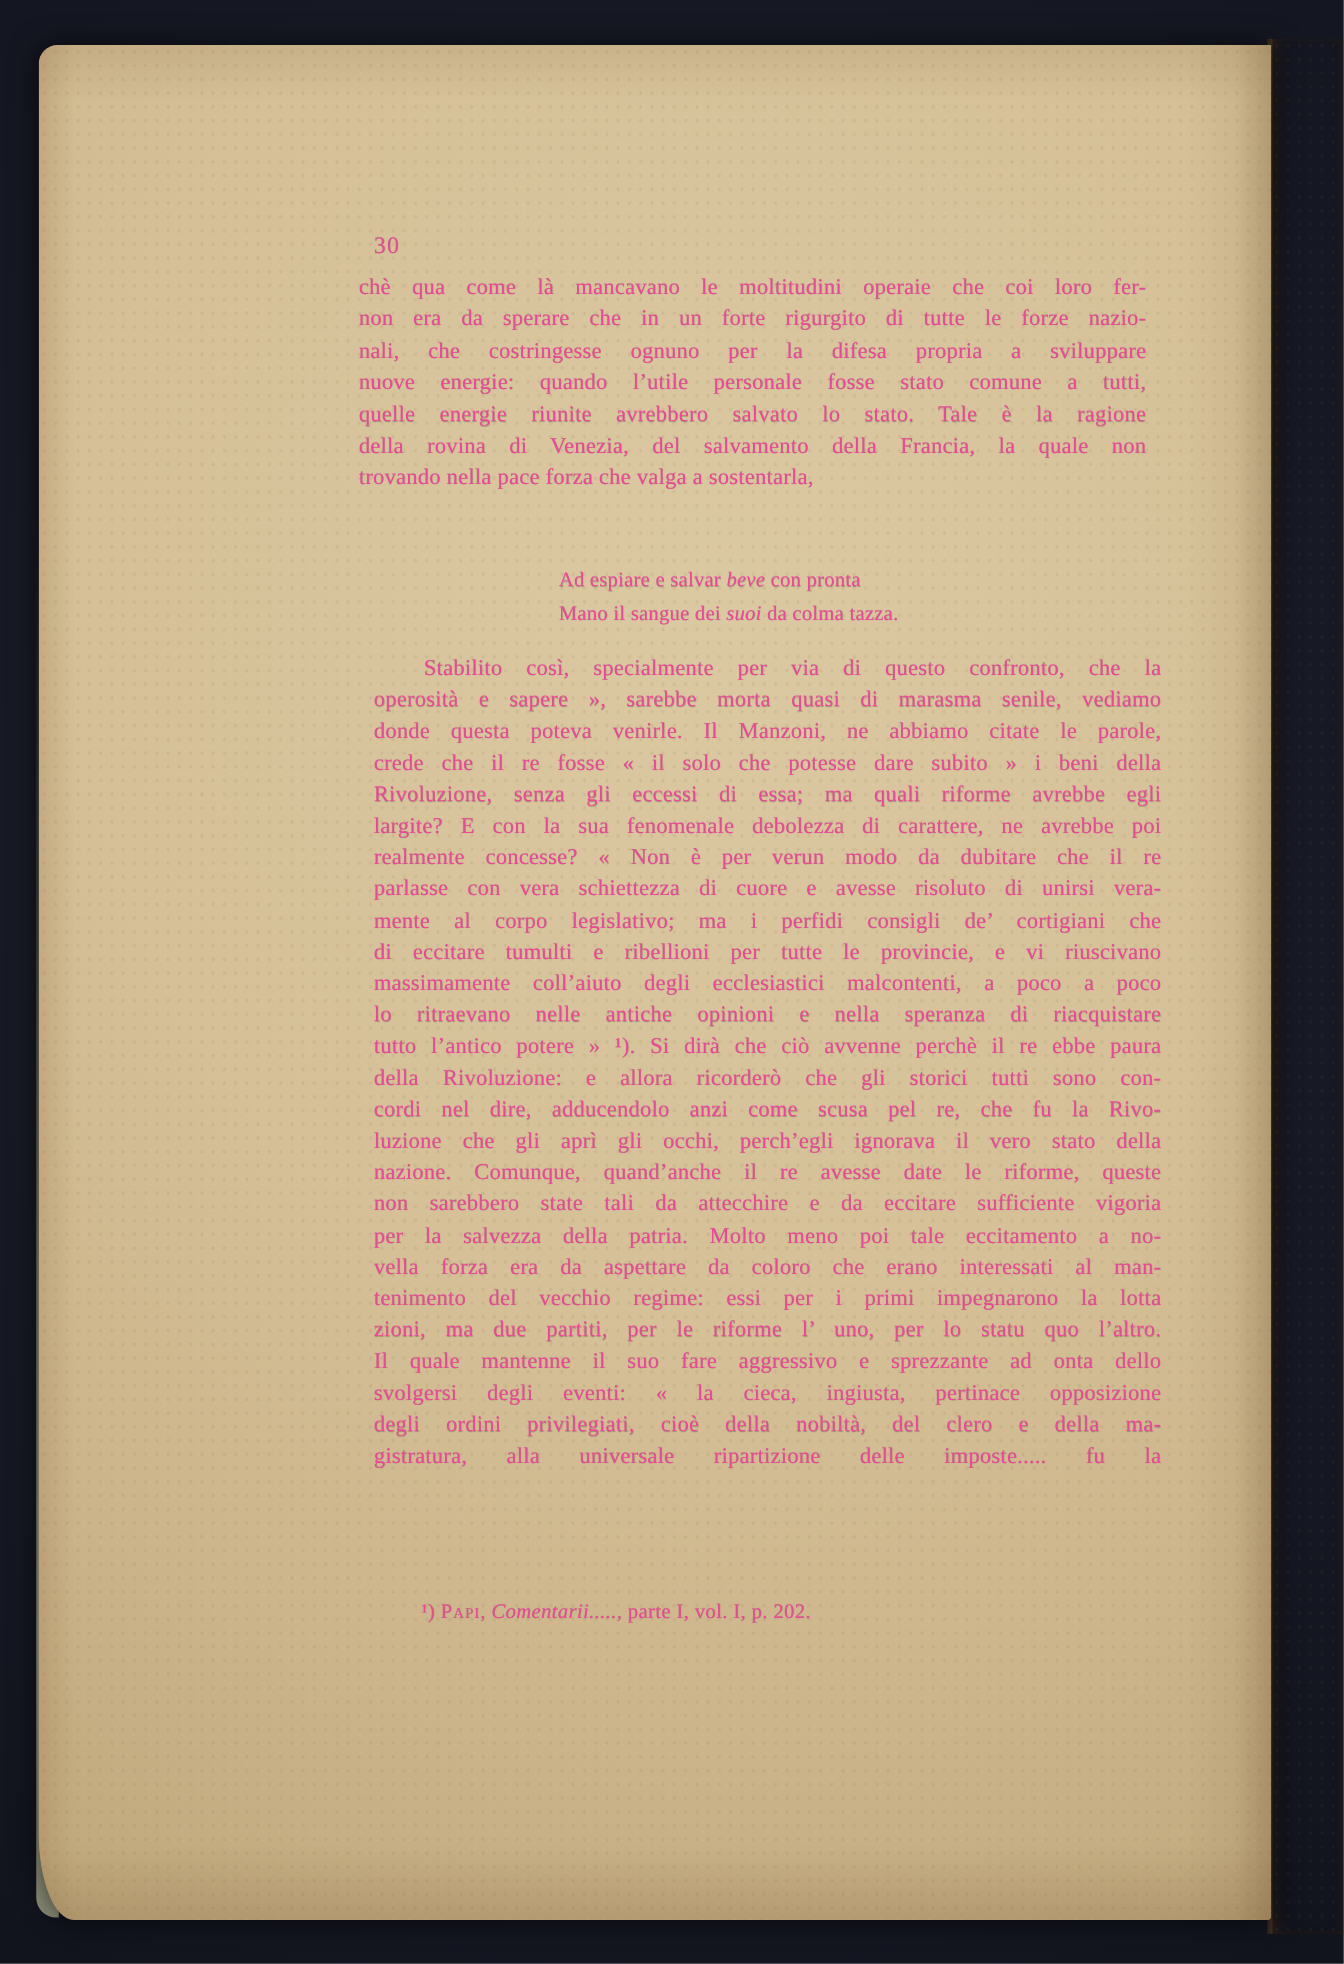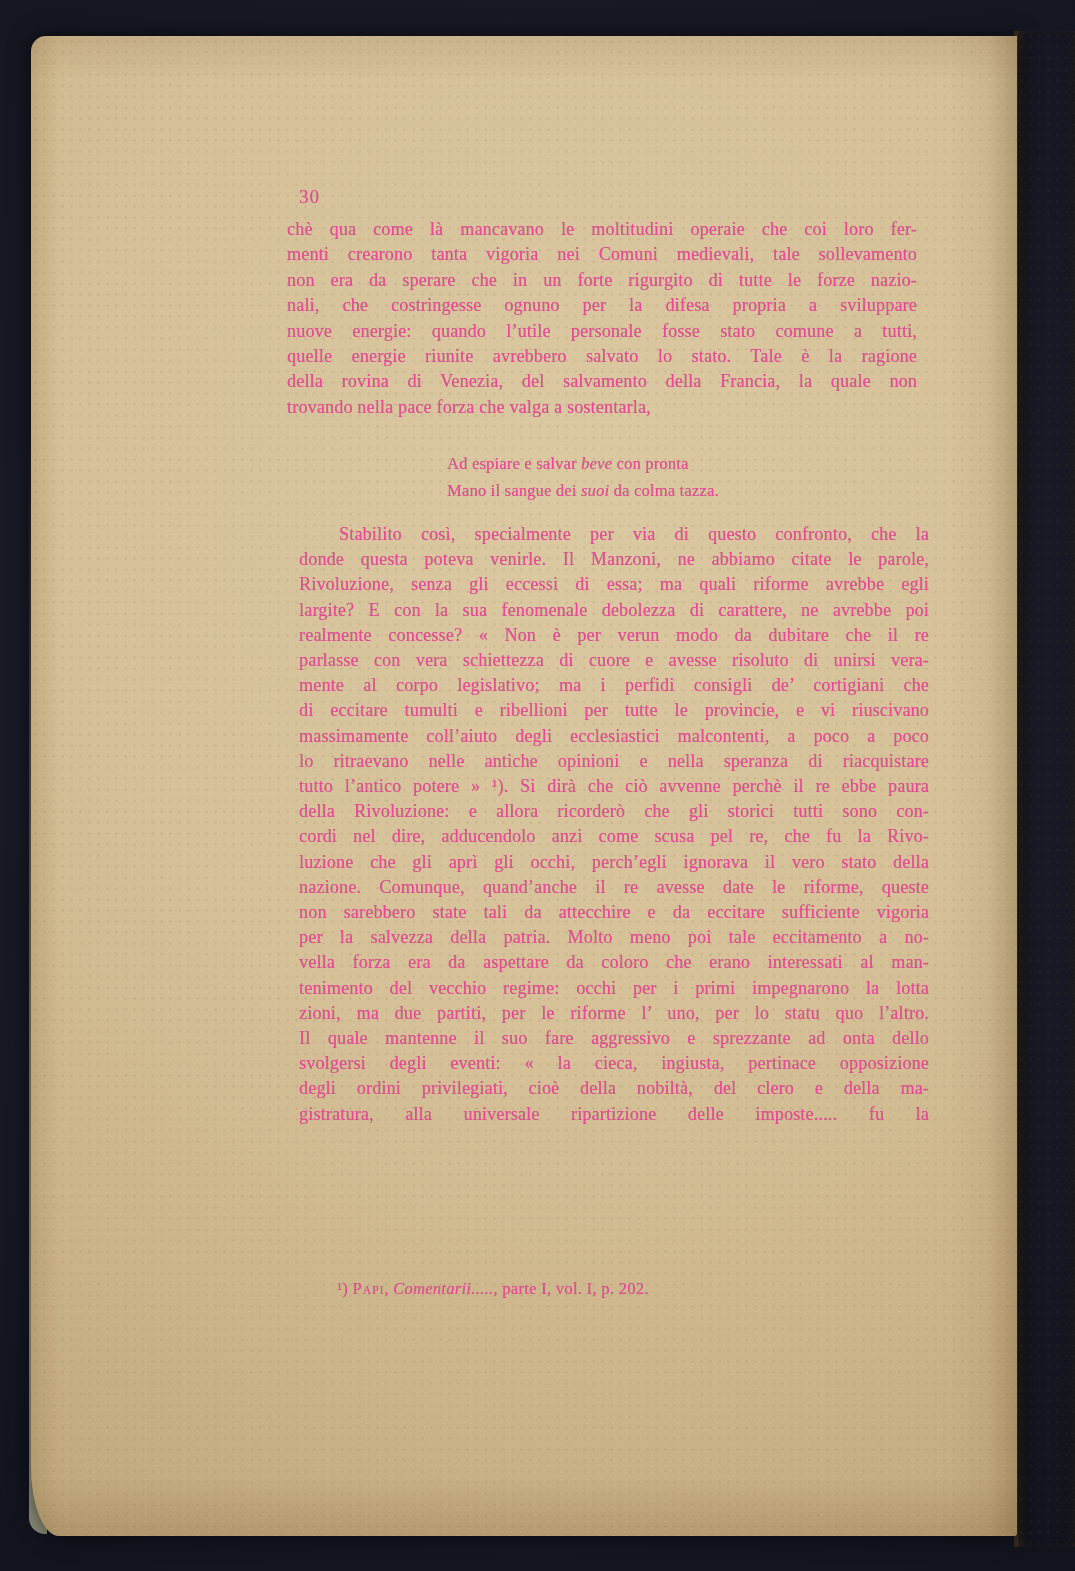--- a/index.html
+++ b/index.html
@@ -104,54 +104,55 @@
 
 <div class="page-right"></div>
 <div class="gutter-crease"></div>
 
 <div class="page-left"></div>
 
 <div id="page-number" class="ink">30</div>
 
 <div id="para1" class="para ink">
     <div class="line">chè qua come là mancavano le moltitudini operaie che coi loro fer-</div>
-    <div class="line">menti crearono tanta vigoria nei Comuni medievali, tale sollevamento</div>
     <div class="line">non era da sperare che in un forte rigurgito di tutte le forze nazio-</div>
     <div class="line">nali, che costringesse ognuno per la difesa propria a sviluppare</div>
     <div class="line">nuove energie: quando l’utile personale fosse stato comune a tutti,</div>
     <div class="line">quelle energie riunite avrebbero salvato lo stato. Tale è la ragione</div>
     <div class="line">della rovina di Venezia, del salvamento della Francia, la quale non</div>
     <div class="line">trovando nella pace forza che valga a sostentarla,</div>
   </div>
 
 <div id="verse" class="ink">
     <div class="line">Ad espiare e salvar <i>beve</i> con pronta</div>
     <div class="line">Mano il sangue dei <i>suoi</i> da colma tazza.</div>
   </div>
 
 <div id="para2" class="para ink">
     <div class="line">Stabilito così, specialmente per via di questo confronto, che la</div>
+    <div class="line">operosità e sapere », sarebbe morta quasi di marasma senile, vediamo</div>
     <div class="line">donde questa poteva venirle. Il Manzoni, ne abbiamo citate le parole,</div>
+    <div class="line">crede che il re fosse « il solo che potesse dare subito » i beni della</div>
     <div class="line">Rivoluzione, senza gli eccessi di essa; ma quali riforme avrebbe egli</div>
     <div class="line">largite? E con la sua fenomenale debolezza di carattere, ne avrebbe poi</div>
     <div class="line">realmente concesse? « Non è per verun modo da dubitare che il re</div>
     <div class="line">parlasse con vera schiettezza di cuore e avesse risoluto di unirsi vera-</div>
     <div class="line">mente al corpo legislativo; ma i perfidi consigli de’ cortigiani che</div>
     <div class="line">di eccitare tumulti e ribellioni per tutte le provincie, e vi riuscivano</div>
     <div class="line">massimamente coll’aiuto degli ecclesiastici malcontenti, a poco a poco</div>
     <div class="line">lo ritraevano nelle antiche opinioni e nella speranza di riacquistare</div>
     <div class="line">tutto l’antico potere » ¹). Si dirà che ciò avvenne perchè il re ebbe paura</div>
     <div class="line">della Rivoluzione: e allora ricorderò che gli storici tutti sono con-</div>
     <div class="line">cordi nel dire, adducendolo anzi come scusa pel re, che fu la Rivo-</div>
     <div class="line">luzione che gli aprì gli occhi, perch’egli ignorava il vero stato della</div>
     <div class="line">nazione. Comunque, quand’anche il re avesse date le riforme, queste</div>
     <div class="line">non sarebbero state tali da attecchire e da eccitare sufficiente vigoria</div>
     <div class="line">per la salvezza della patria. Molto meno poi tale eccitamento a no-</div>
     <div class="line">vella forza era da aspettare da coloro che erano interessati al man-</div>
-    <div class="line">tenimento del vecchio regime: occhi per i primi impegnarono la lotta</div>
+    <div class="line">tenimento del vecchio regime: essi per i primi impegnarono la lotta</div>
     <div class="line">zioni, ma due partiti, per le riforme l’ uno, per lo statu quo l’altro.</div>
     <div class="line">Il quale mantenne il suo fare aggressivo e sprezzante ad onta dello</div>
     <div class="line">svolgersi degli eventi: « la cieca, ingiusta, pertinace opposizione</div>
     <div class="line">degli ordini privilegiati, cioè della nobiltà, del clero e della ma-</div>
     <div class="line">gistratura, alla universale ripartizione delle imposte..... fu la</div>
   </div>
 
 <div id="footnote" class="ink">
     <div class="line">¹) <span class="sc">Papi</span>, <i>Comentarii.....,</i> parte I, vol. I, p. 202.</div>
   </div>

